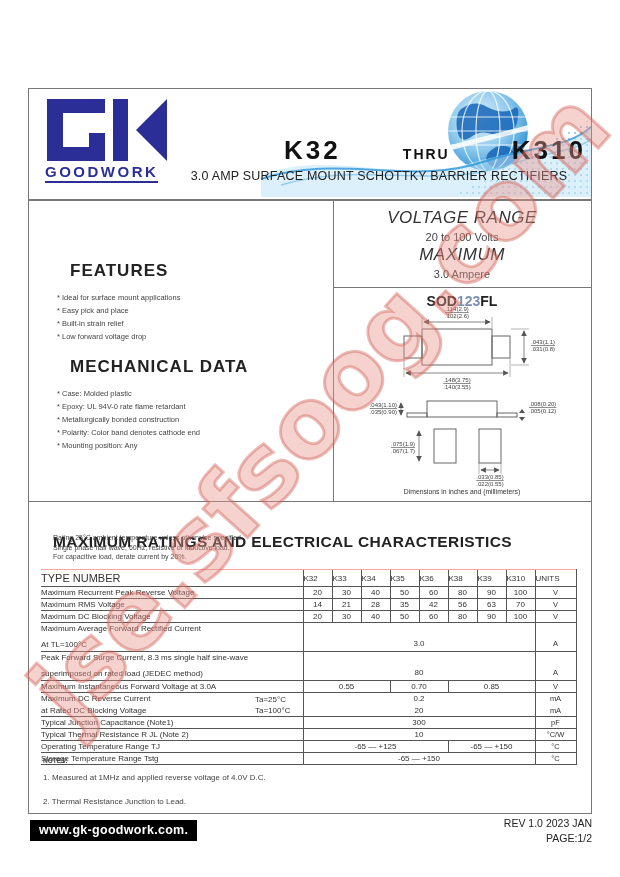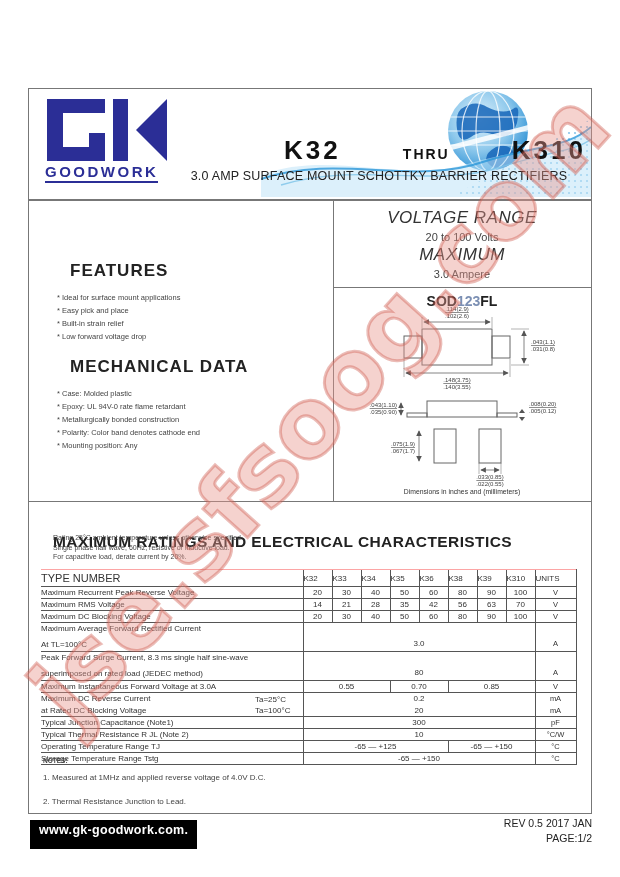--- a/index.html
+++ b/index.html
@@ -65,21 +65,21 @@
   tr.tall td.lbl{vertical-align:top;}
   tr.tall td.lbl div:last-child{margin-top:4px;}
   tr.tall td.val,tr.tall td.unit{vertical-align:bottom;padding-bottom:3px;}
 
   .notes-t{position:absolute;left:14px;top:556px;font-size:6.5px;font-weight:bold;color:#444;}
   .note-1{position:absolute;left:14px;top:572px;font-size:8px;color:#444;}
   .note-2{position:absolute;left:14px;top:596px;font-size:8px;color:#444;}
 
   
   .site-box{position:absolute;left:30px;top:820px;background:#000;color:#fff;font-size:12.5px;
-            font-weight:bold;padding:3px 9px 12px 9px;letter-spacing:0.3px;}
+            font-weight:bold;padding:3px 9px 4px 9px;letter-spacing:0.3px;}
   .rev-block{position:absolute;right:28px;top:816px;text-align:right;font-size:10.5px;color:#222;line-height:15px;}
 
   
   .wm{position:absolute;left:-150px;top:352px;width:940px;text-align:center;
       transform:rotate(-48deg);transform-origin:50% 50%;
       font-size:96px;font-weight:bold;white-space:nowrap;
       font-family:"DejaVu Sans",sans-serif;
       color:rgba(230,148,138,0.42);-webkit-text-stroke:3px rgba(204,88,76,0.40);
       z-index:40;pointer-events:none;}
 
@@ -350,18 +350,18 @@
         </tbody>
     </table>
 
     <div class="notes-t">NOTES:</div>
     <div class="note-1">1. Measured at 1MHz and applied reverse voltage of 4.0V D.C.</div>
     <div class="note-2">2. Thermal Resistance Junction to Lead.</div>
   </div>
 
   <div class="site-box">www.gk-goodwork.com.</div>
   <div class="rev-block">
-    <div>REV 0.5 2017 JAN</div>
+    <div>REV 1.0 2023 JAN</div>
     <div>PAGE:1/2</div>
   </div>
 
   <div class="wm">jse.sfsoog.com</div>
 </div>
 
 </body></html>

